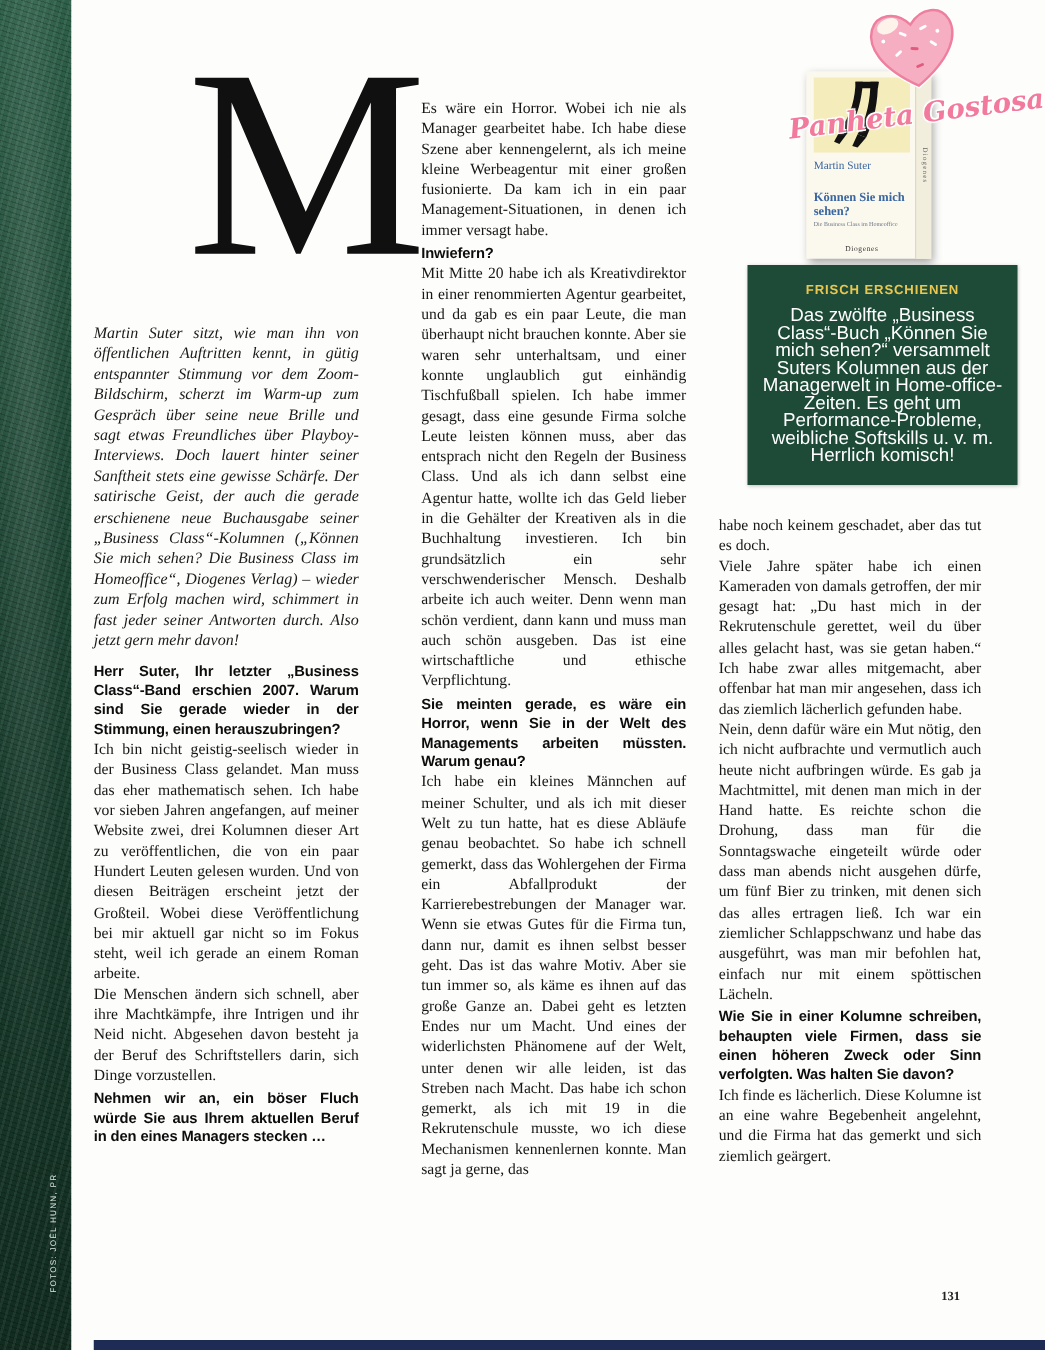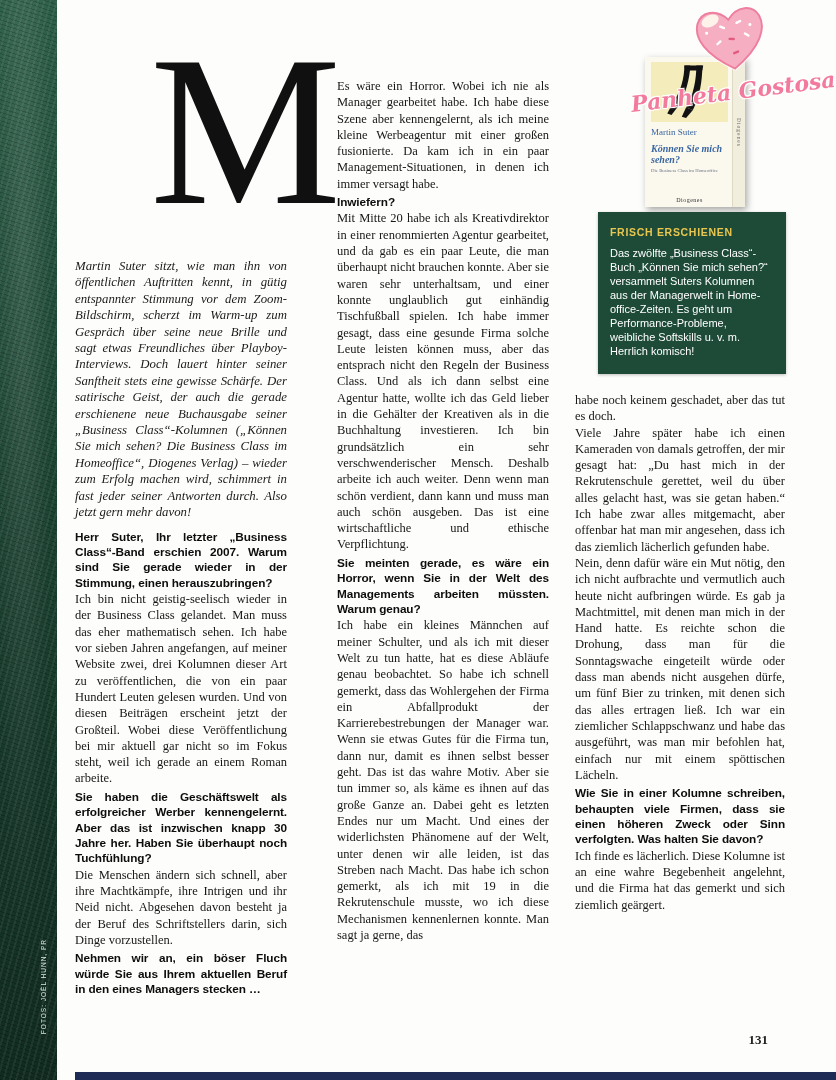--- a/index.html
+++ b/index.html
@@ -34,21 +34,21 @@
   }
 
   
   .col {
     position:absolute; width:212px;
     font-size:12.5px; line-height:16.3px; color:#161616;
     text-align:justify; hyphens:auto; -webkit-hyphens:auto;
   }
   .col1 { left:75px;  top:258px; }
   .col2 { left:337px; top:78px;  }
-  .col3 { left:575px; top:392px; width:210px; }
+  .col3 { left:575px; top:412px; width:210px; }
 
   .intro { font-style:italic; font-size:12.8px; line-height:16.4px; margin-bottom:9px; color:#1a1a1a; }
 
   p.q {
     font-family:"Liberation Sans", sans-serif; font-weight:bold;
     font-size:11.8px; line-height:15.4px; letter-spacing:-0.1px;
     margin-top:3px; color:#0d0d0d;
   }
   p.a { margin:0; }
 
@@ -58,73 +58,72 @@
     background:#fbf8ee; box-shadow:2px 3px 7px rgba(0,0,0,0.35);
     display:flex;
   }
   .book-face { flex:1; padding:5px 4px 4px 6px; display:flex; flex-direction:column; overflow:hidden; }
   .book-illustration {
     height:60px; background:#f4ecba; margin-bottom:5px;
     display:flex; align-items:center; justify-content:center; overflow:hidden;
   }
   .book-illustration svg { width:100%; height:100%; }
   .book-author { color:#3a66a0; font-size:9px; line-height:10px; }
-  .book-title  { color:#3a66a0; font-style:italic; font-weight:bold; font-size:10px; line-height:11px; margin-top:6px; }
+  .book-title  { color:#3a66a0; font-weight:bold; font-size:10px; line-height:11px; margin-top:16px; }
   .book-subtitle { color:#6a7487; font-size:4.8px; line-height:6px; margin-top:3px; }
   .book-publisher { margin-top:auto; text-align:center; font-size:6px; letter-spacing:0.5px; color:#333; }
   .book-spine {
     width:13px; background:#f2eedd; border-left:1px solid #ded9c3;
     writing-mode:vertical-rl; display:flex; align-items:center; justify-content:center;
     font-size:5.5px; letter-spacing:1px; color:#666;
   }
 
   
   .infobox {
-    position:absolute; left:598px; top:212px; width:188px;
+    position:absolute; left:598px; top:212px; width:216px;
     background:#1d4b38; padding:14px 12px 16px;
-    font-family:"Liberation Sans", sans-serif;
+    text-align:center; font-family:"Liberation Sans", sans-serif;
     box-shadow:0 1px 3px rgba(0,0,0,0.25);
   }
   .infobox h3 { color:#e9c64f; font-size:10.5px; letter-spacing:0.7px; margin-bottom:8px; font-weight:bold; }
-  .infobox p  { color:#ffffff; font-size:11px; line-height:14px; }
+  .infobox p  { color:#ffffff; font-size:15px; line-height:14px; }
 
   
   .watermark { position:absolute; right:0; top:0; width:250px; height:125px; z-index:50; pointer-events:none; }
   .wm-heart { position:absolute; right:66px; top:4px; width:78px; height:70px; transform:rotate(-8deg); }
   .wm-text {
     position:absolute; right:2px; top:66px; white-space:nowrap;
     font-family:"DejaVu Serif", serif; font-style:italic; font-weight:bold;
     font-size:22px; color:#f27a9d; transform:rotate(-7deg); transform-origin:right top;
     text-shadow:-1px -1px 0 #fff, 1px -1px 0 #fff, -1px 1px 0 #fff, 1px 1px 0 #fff, 0 0 3px #fff;
   }
 
   .page-number {
     position:absolute; right:68px; top:1032px;
-    font-family:"Liberation Serif", serif; font-size:13px; font-weight:bold; color:#222;
+    font-family:"Liberation Serif", serif; font-size:10px; font-weight:bold; color:#222;
   }
 </style>
 </head>
 <body>
 
 <div class="page">
 
   <div class="green-strip">
     <div class="photo-credit">FOTOS: JOËL HUNN, PR</div>
   </div>
 
   <div class="bottom-strip"></div>
 
   <div class="dropcap">M</div>
 
   <div class="col col1">
     <p class="intro">Martin Suter sitzt, wie man ihn von öffentlichen Auftritten kennt, in gütig entspannter Stimmung vor dem Zoom-Bildschirm, scherzt im Warm-up zum Gespräch über seine neue Brille und sagt etwas Freundliches über Playboy-Interviews. Doch lauert hinter seiner Sanftheit stets eine gewisse Schärfe. Der satirische Geist, der auch die gerade erschienene neue Buchausgabe seiner „Business Class“-Kolumnen („Können Sie mich sehen? Die Business Class im Homeoffice“, Diogenes Verlag) – wieder zum Erfolg machen wird, schimmert in fast jeder seiner Antworten durch. Also jetzt gern mehr davon!</p>
     <div>
         <p class="q">Herr Suter, Ihr letzter „Business Class“-Band erschien 2007. Warum sind Sie gerade wieder in der Stimmung, einen herauszubringen?</p>
         <p class="a">Ich bin nicht geistig-seelisch wieder in der Business Class gelandet. Man muss das eher mathematisch sehen. Ich habe vor sieben Jahren angefangen, auf meiner Website zwei, drei Kolumnen dieser Art zu veröffentlichen, die von ein paar Hundert Leuten gelesen wurden. Und von diesen Beiträgen erscheint jetzt der Großteil. Wobei diese Veröffentlichung bei mir aktuell gar nicht so im Fokus steht, weil ich gerade an einem Roman arbeite.</p>
-        <p class="q">Sie haben die Geschäftswelt als erfolgreicher Werber kennengelernt. Aber das ist inzwischen knapp 30 Jahre her. Haben Sie überhaupt noch Tuchfühlung?</p>
         <p class="a">Die Menschen ändern sich schnell, aber ihre Machtkämpfe, ihre Intrigen und ihr Neid nicht. Abgesehen davon besteht ja der Beruf des Schriftstellers darin, sich Dinge vorzustellen.</p>
         <p class="q">Nehmen wir an, ein böser Fluch würde Sie aus Ihrem aktuellen Beruf in den eines Managers stecken …</p>
       </div>
   </div>
 
   <div class="col col2">
       <p class="a">Es wäre ein Horror. Wobei ich nie als Manager gearbeitet habe. Ich habe diese Szene aber kennengelernt, als ich meine kleine Werbeagentur mit einer großen fusionierte. Da kam ich in ein paar Management-Situationen, in denen ich immer versagt habe.</p>
       <p class="q">Inwiefern?</p>
       <p class="a">Mit Mitte 20 habe ich als Kreativdirektor in einer renommierten Agentur gearbeitet, und da gab es ein paar Leute, die man überhaupt nicht brauchen konnte. Aber sie waren sehr unterhaltsam, und einer konnte unglaublich gut einhändig Tischfußball spielen. Ich habe immer gesagt, dass eine gesunde Firma solche Leute leisten können muss, aber das entsprach nicht den Regeln der Business Class. Und als ich dann selbst eine Agentur hatte, wollte ich das Geld lieber in die Gehälter der Kreativen als in die Buchhaltung investieren. Ich bin grundsätzlich ein sehr verschwenderischer Mensch. Deshalb arbeite ich auch weiter. Denn wenn man schön verdient, dann kann und muss man auch schön ausgeben. Das ist eine wirtschaftliche und ethische Verpflichtung.</p>
       <p class="q">Sie meinten gerade, es wäre ein Horror, wenn Sie in der Welt des Managements arbeiten müssten. Warum genau?</p>

